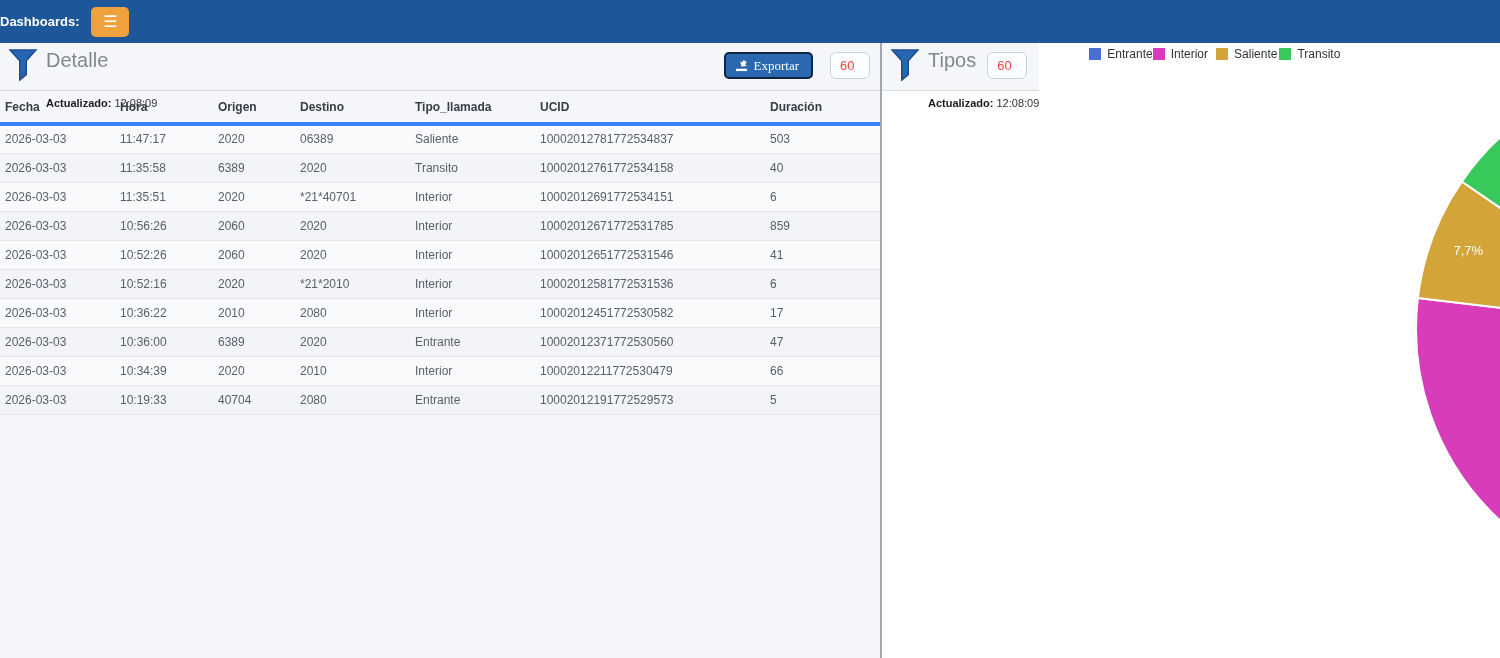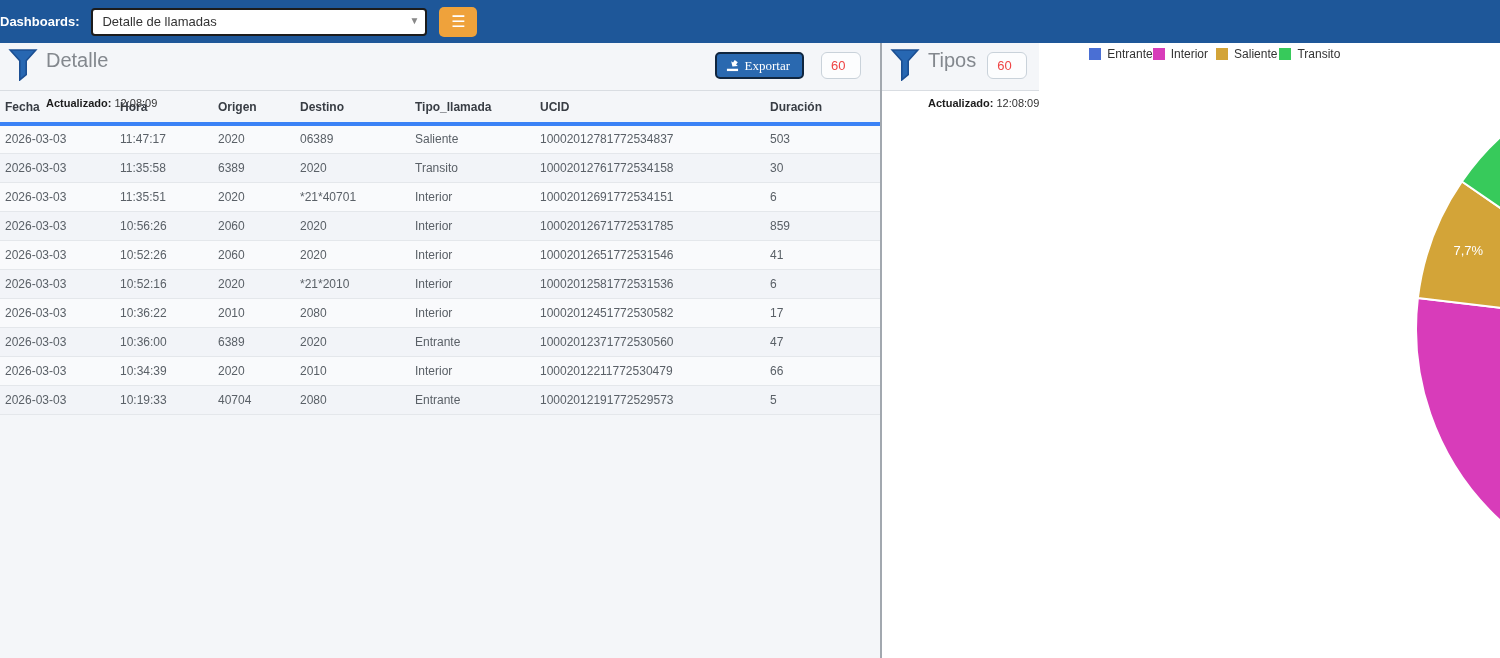--- a/index.html
+++ b/index.html
@@ -35,21 +35,21 @@
   .panel-title { font-size:20px; color:#83888e; line-height:22px; }
   .updated-line { font-size:11px; color:#333; margin-top:1px; }
   .updated-line b { color:#1c1c1c;margin-top:15px; }
   .header-right { position:absolute; right:0; top:9px; display:flex; align-items:center; gap:17px; }
   .export-btn { height:27px; padding:0 12px 0 9px; background:#2a69b0;
     border:2px solid #10263f; border-radius:5px; color:#ffffff;
     font-family:"Liberation Serif", serif; font-size:13px; display:flex;
     align-items:center; gap:6px; cursor:pointer; }
   .refresh-input { width:40px; height:27px; border:1px solid #c9d2da; border-radius:6px;
     background:#fcfdfe; color:#ef4444; font-size:13px; padding-left:9px; outline:none; }
-  .mr-left { margin-right:19px; }
+  .mr-left { margin-right:10px; }
   .mr-right { margin-right:12px; }
 
   
   .table-area { padding:0; }
   table { width:880px; border-collapse:collapse; table-layout:fixed; }
   thead th { text-align:left; font-size:12px; color:#383d44; font-weight:bold;
     height:33px; padding-left:5px; border-bottom:4px solid #3b82f6; }
   tbody td { font-size:12px; color:#5a6067; height:29px; padding-left:5px;
     border-bottom:1px solid #e4e7eb; }
   tbody tr:nth-child(odd)  { background:#f9fafc; }
@@ -66,26 +66,20 @@
   
   .chart-area { flex:1; background:#ffffff; }
   .chart-area svg { display:block; }
   .pie-label { font-size:13px; fill:#ffffff; }
 </style>
 </head>
 <body>
 
 <nav class="navbar">
   <span class="navbar-label">Dashboards:</span>
-  <div class="select-wrap">
-    <select class="dash-select">
-      <option>Detalle de llamadas</option>
-    </select>
-    <span class="select-caret">▼</span>
-  </div>
   <button class="menu-btn">
     <span>☰</span>
   </button>
 </nav>
 
 <div class="panels">
 
   <section class="panel-left">
     <header class="panel-header">
       <svg class="funnel" viewBox="0 0 26 30">
@@ -142,21 +136,21 @@
               <td>10002012781772534837</td>
               <td>503</td>
             </tr>
             <tr>
               <td>2026-03-03</td>
               <td>11:35:58</td>
               <td>6389</td>
               <td>2020</td>
               <td>Transito</td>
               <td>10002012761772534158</td>
-              <td>30</td>
+              <td>40</td>
             </tr>
             <tr>
               <td>2026-03-03</td>
               <td>11:35:51</td>
               <td>2020</td>
               <td>*21*40701</td>
               <td>Interior</td>
               <td>10002012691772534151</td>
               <td>6</td>
             </tr>

